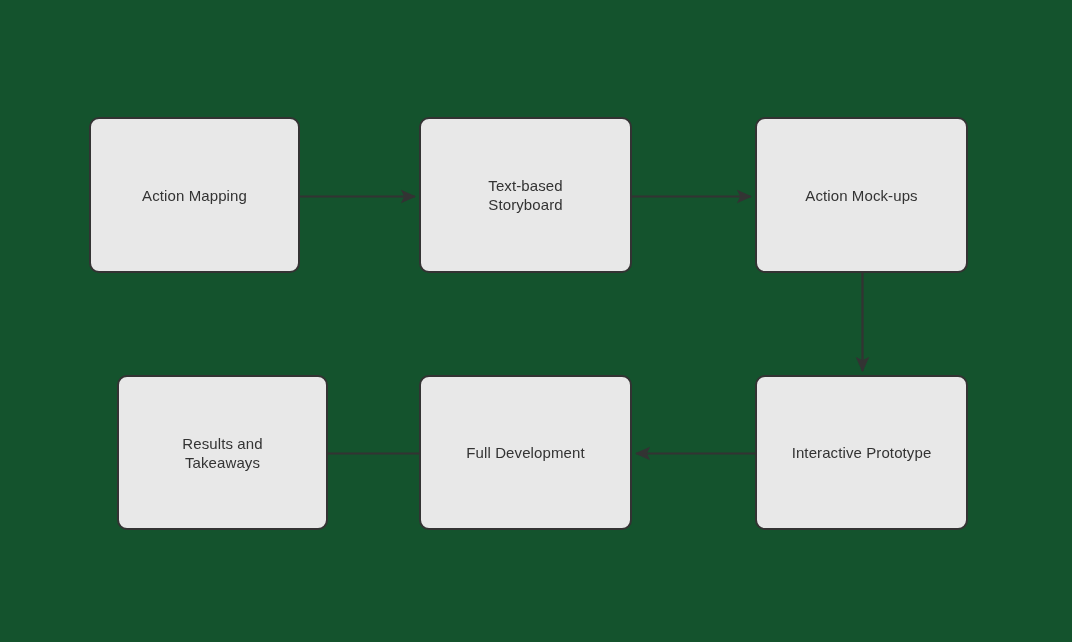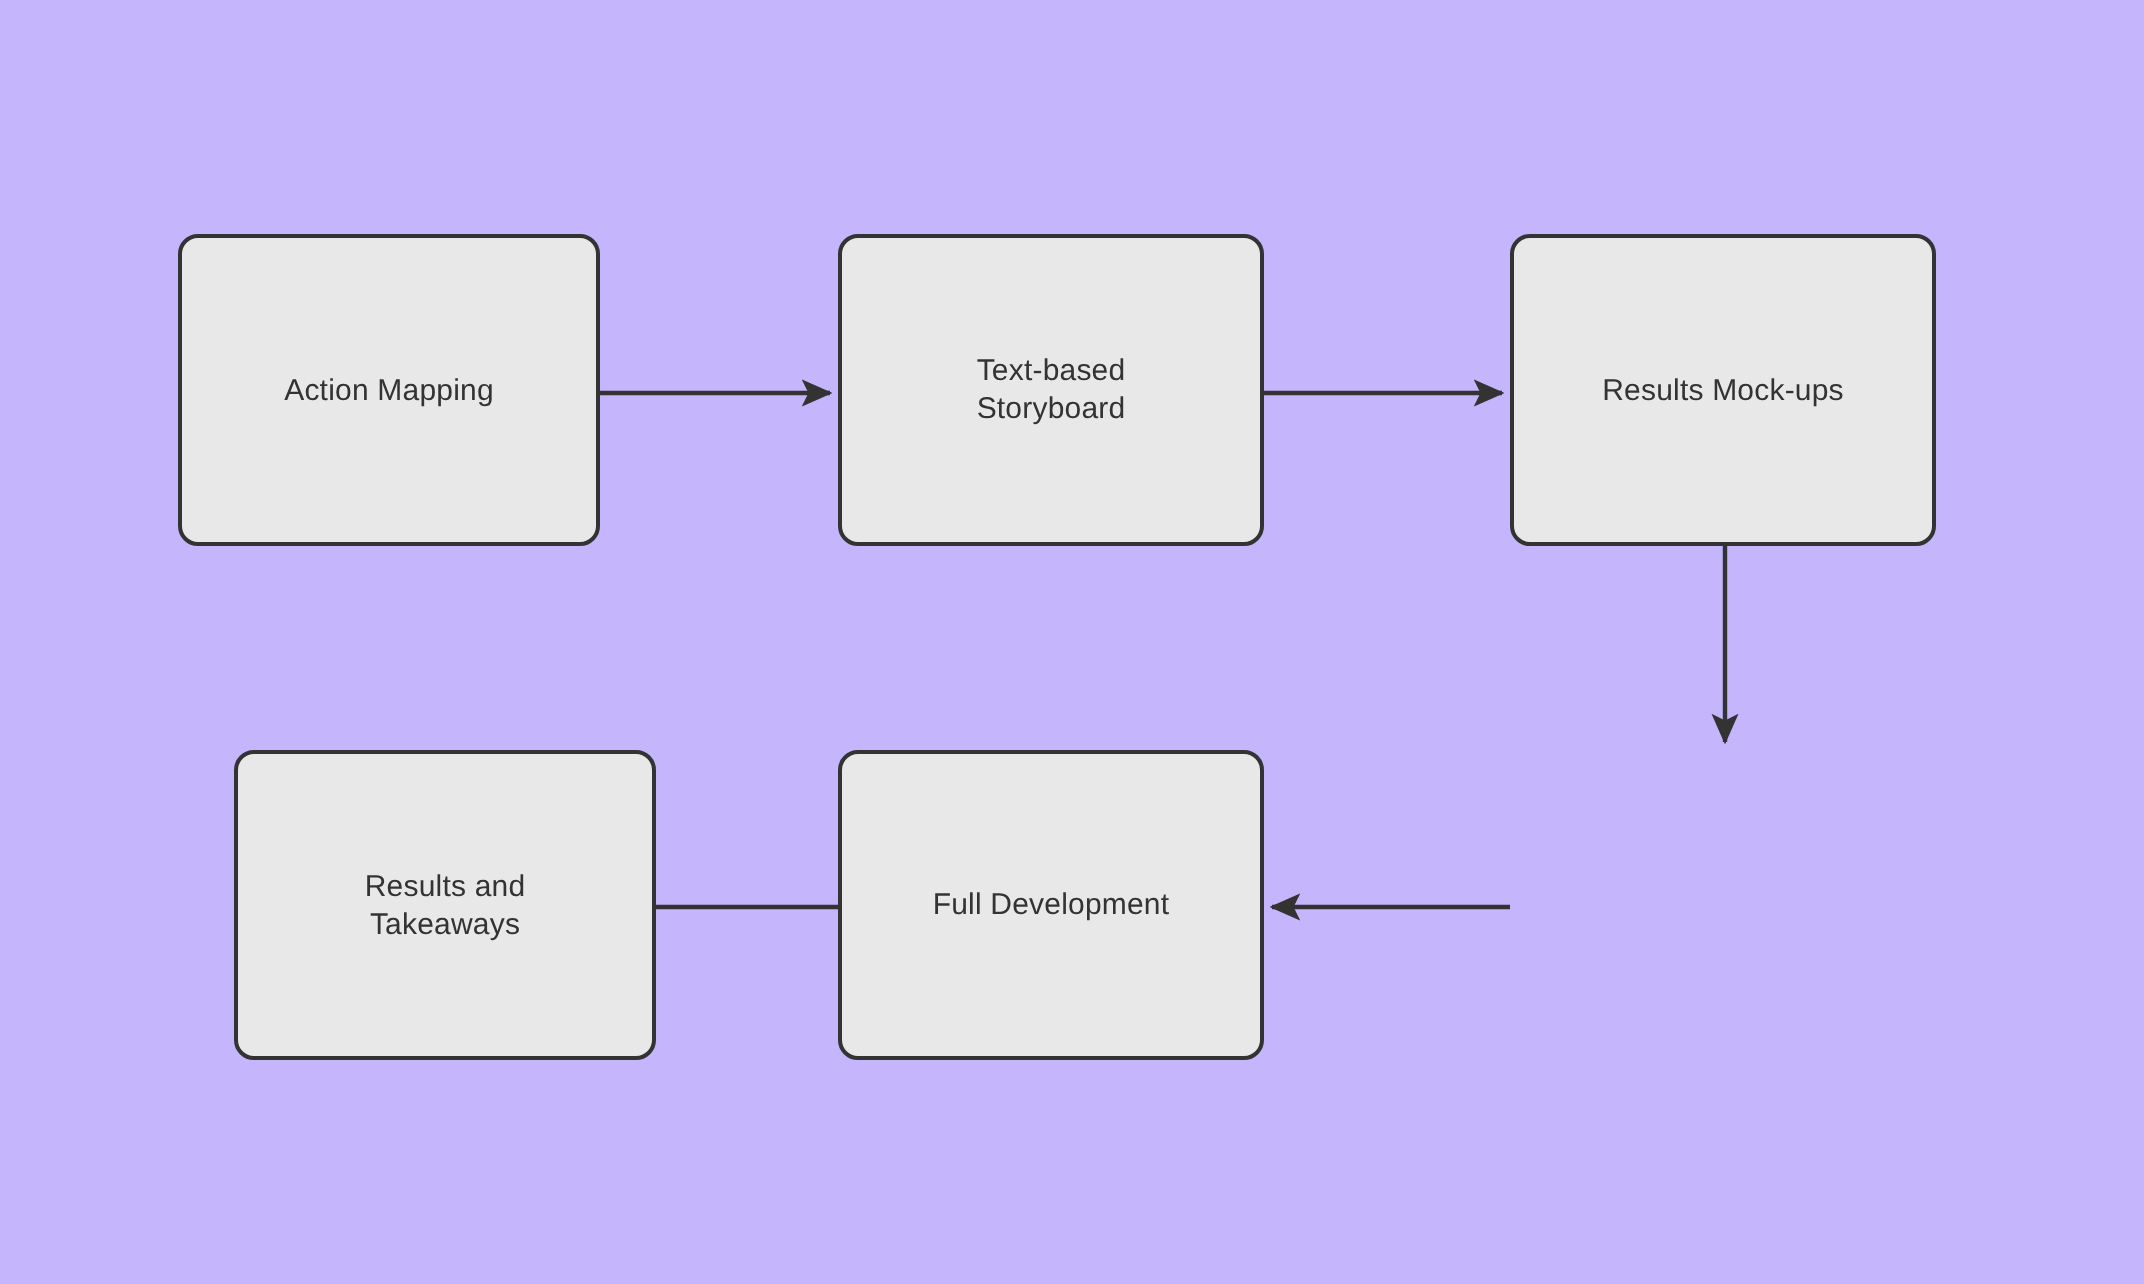--- a/index.html
+++ b/index.html
@@ -10,21 +10,21 @@
     width: 1072px;
     height: 642px;
     background: #f0f0f0;
     font-family: "Liberation Sans", sans-serif;
     overflow: hidden;
   }
   #diagram-canvas {
     position: relative;
     width: 1072px;
     height: 642px;
-    background: #c4b5fd;
+    background: #14532d;
   }
   #edge-layer {
     position: absolute;
     left: 0;
     top: 0;
     width: 1072px;
     height: 642px;
   }
   .node {
     position: absolute;
@@ -69,23 +69,26 @@
   <div class="node" style="left:89px; top:117px; width:211px; height:156px;">
     <span class="node-label">Action Mapping</span>
   </div>
 
   <div class="node" style="left:419px; top:117px; width:213px; height:156px;">
     <span class="node-label">Text-based
 Storyboard</span>
   </div>
 
   <div class="node" style="left:755px; top:117px; width:213px; height:156px;">
-    <span class="node-label">Results Mock-ups</span>
+    <span class="node-label">Action Mock-ups</span>
   </div>
 
+  <div class="node" style="left:755px; top:375px; width:213px; height:155px;">
+    <span class="node-label">Interactive Prototype</span>
+  </div>
 
   <div class="node" style="left:419px; top:375px; width:213px; height:155px;text-align:center;">
     <span class="node-label">Full Development</span>
   </div>
 
   <div class="node" style="left:89px; top:375px; width:211px; height:155px;margin-left:28px;">
     <span class="node-label">Results and
 Takeaways</span>
   </div>
 

